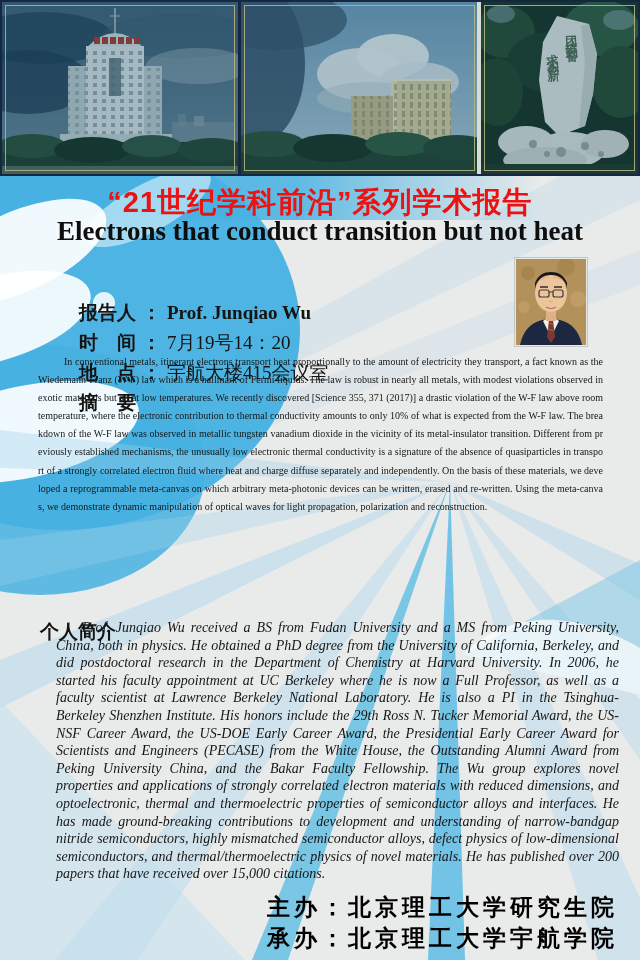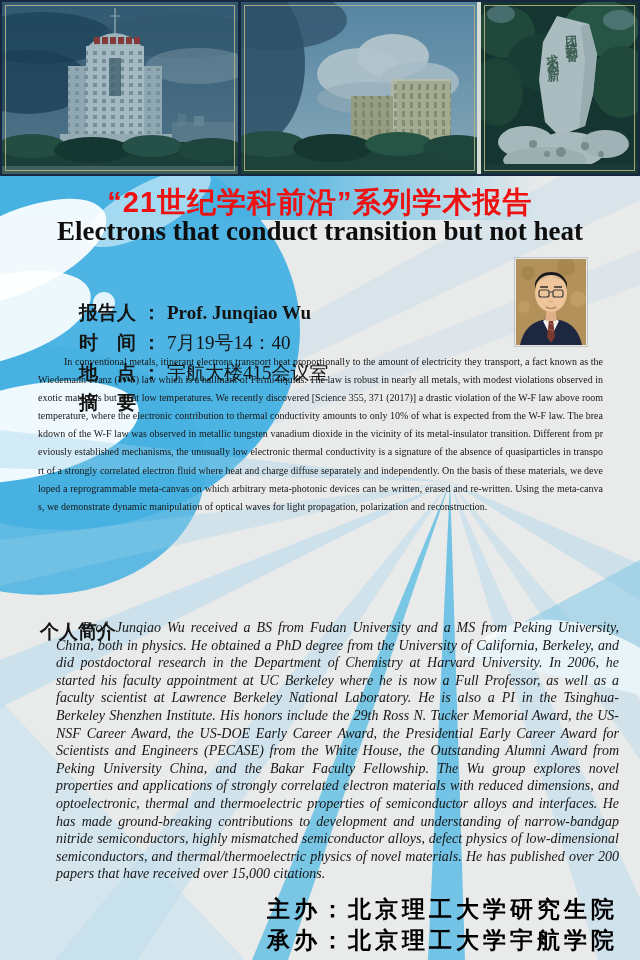--- a/index.html
+++ b/index.html
@@ -71,21 +71,21 @@
   }
   .bio-text {
     position:absolute; top:619px; left:56px; width:563px; z-index:2;
     font-size:14px; line-height:17.6px; color:#161616;
     text-align:justify; text-indent:26px;font-style:italic;
   }
 
   
   .footer { position:absolute; top:894px; right:22px; z-index:2; text-align:right; }
   .footer-line {
-    font-family:Liberation Serif, serif; font-weight:700;
+    font-family:Liberation Mono, monospace; font-weight:700;
     font-size:23px; line-height:31px; letter-spacing:4px; color:#000;
   }
 </style>
 </head>
 <body>
 
 <div class="poster">
 
   <svg class="bg-decor" viewBox="0 0 640 960" xmlns="http://www.w3.org/2000/svg">
     <defs>
@@ -244,21 +244,21 @@
   </div>
 
   <div class="series-title">“21世纪学科前沿”系列学术报告</div>
   <div class="talk-title">Electrons that conduct transition but not heat</div>
 
   <div class="info-block">
     <div class="info-row info-row-speaker">
       <span class="info-label">报告人</span><span class="info-sep">：</span><span class="info-value">Prof. Junqiao Wu</span>
     </div>
     <div class="info-row">
-      <span class="info-label">时　间</span><span class="info-sep">：</span><span class="info-value">7月19号14：40</span>
+      <span class="info-label">时　间</span><span class="info-sep">：</span><span class="info-value">7月19号14：20</span>
     </div>
     <div class="info-row">
       <span class="info-label">地　点</span><span class="info-sep">：</span><span class="info-value">宇航大楼415会议室</span>
     </div>
     <div class="info-row">
       <span class="info-label">摘　要</span>
     </div>
   </div>
 
   <div class="speaker-photo">

